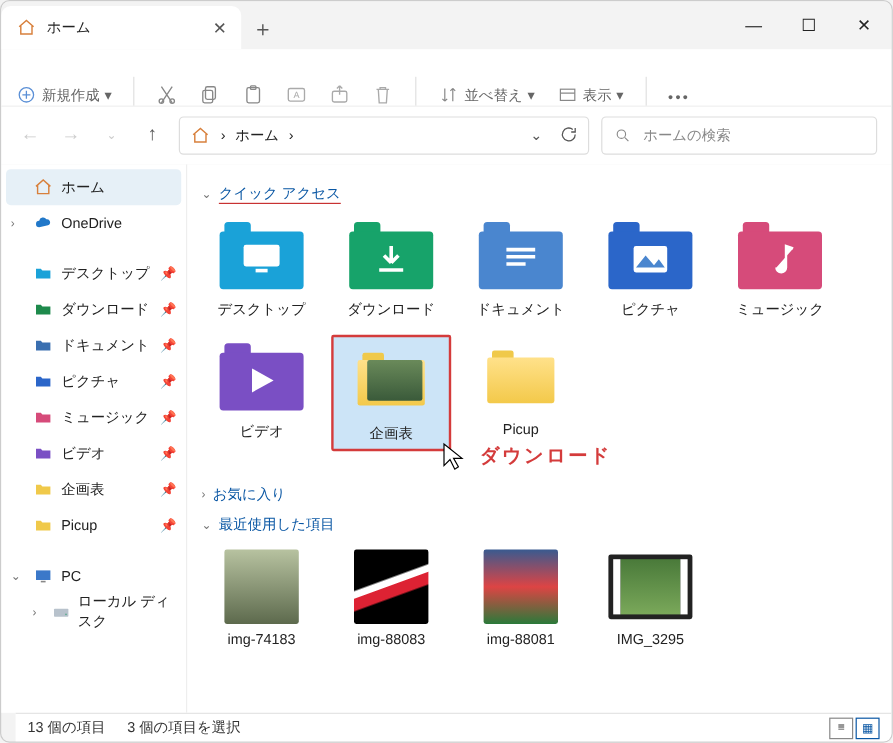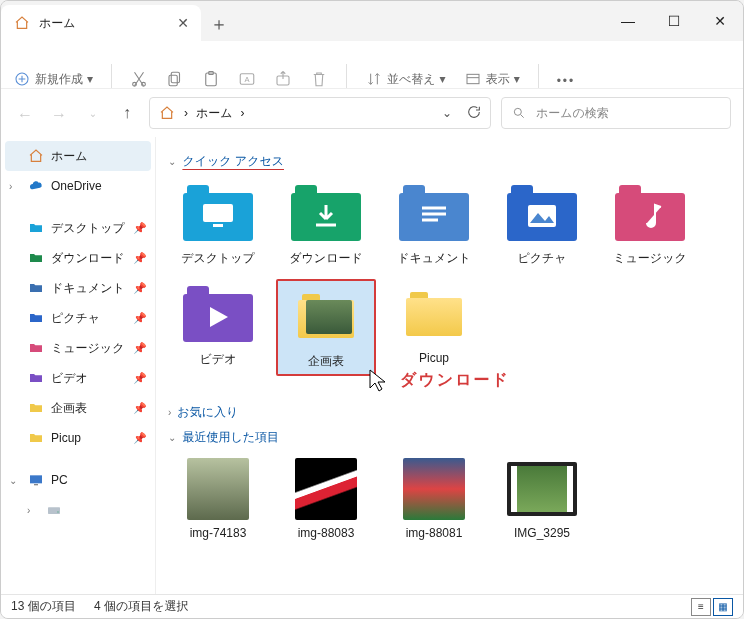--- a/index.html
+++ b/index.html
@@ -54,21 +54,21 @@
   .yfolder { width: 60px; height: 48px; position: relative; }
   .yfolder .tab { all: unset; position:absolute; top:2px; left:6px; width:18px; height:8px; background:#f0c94a; border-radius:2px 2px 0 0; }
   .yfolder .body { position:absolute; top:8px; left:2px; right:2px; bottom:2px; background: linear-gradient(#ffe18a,#f3c94a); border-radius:2px; }
   .yfolder .inner { position:absolute; top:8px; left:10px; right:2px; bottom:8px; border-radius:2px;}
   
   .docicon { width: 56px; height: 70px; background: #fff; border:1px solid #ccc; border-radius:2px; display:flex; align-items:flex-end; justify-content:center; padding-bottom:6px; font-size:10px; font-weight:bold; color:#2b579a; letter-spacing:0.5px; position:relative; }
   .docicon::before { content:""; position:absolute; top:0; right:0; width:14px; height:14px; background: linear-gradient(135deg, transparent 50%, #ddd 50%); }
   
   .imgthumb { width: 62px; height: 62px; border-radius:2px; }
   
-  .status { height: 24px; background:#fff; border-top:1px solid #e5e5e5; display:flex; align-items:center; padding: 0 10px; gap: 18px; font-size: 12px; color:#333; }
+  .status { height: 24px; background:#fff; border-top:1px solid #e5e5e5; display:flex; align-items:center; padding: 0 10px; gap: 18px; font-size: 12px; color:#333;margin-left:12px; }
   .status .viewbtns { margin-left:auto; display:flex; gap:2px; }
   .status .viewbtns div { width:20px; height:18px; border:1px solid #888; display:flex; align-items:center; justify-content:center; font-size:10px; }
   .status .viewbtns .active { border-color:#0a57a4; color:#0a57a4; }
 </style>
 </head>
 <body>
 
 <div class="titlebar">
   <div class="tab">
     <span class="icon-svg">
@@ -307,20 +307,21 @@
       <span>PC</span>
     </div>
     <div class="side-item" style="padding-left:26px;">
       <span class="side-caret">›</span>
       <span class="side-icon">
           <svg viewBox="0 0 24 24" width="16" height="16">
             <rect x="3" y="8" width="18" height="10" rx="1" fill="#b8c2cc"></rect>
             <circle cx="18" cy="15" r="1" fill="#5a8"></circle>
           </svg>
         </span>
+      <span>ローカル ディスク</span>
     </div>
   </div>
 
   <div class="content">
     <div class="section-hdr">
       <span style="font-size:10px;color:#777;">⌄</span>
       <span class="label underline">クイック アクセス</span>
     </div>
     <div class="grid" id="qa-grid">
         <div class="gitem">
@@ -475,18 +476,18 @@
             </div>
           </div>
           <div class="label">IMG_3295</div>
         </div>
       </div>
   </div>
 </div>
 
 <div class="status">
   <span>13 個の項目</span>
-  <span>4 個の項目を選択</span>
+  <span>3 個の項目を選択</span>
   <div class="viewbtns">
     <div>≡</div>
     <div class="active">▦</div>
   </div>
 </div>
 
 </body></html>

